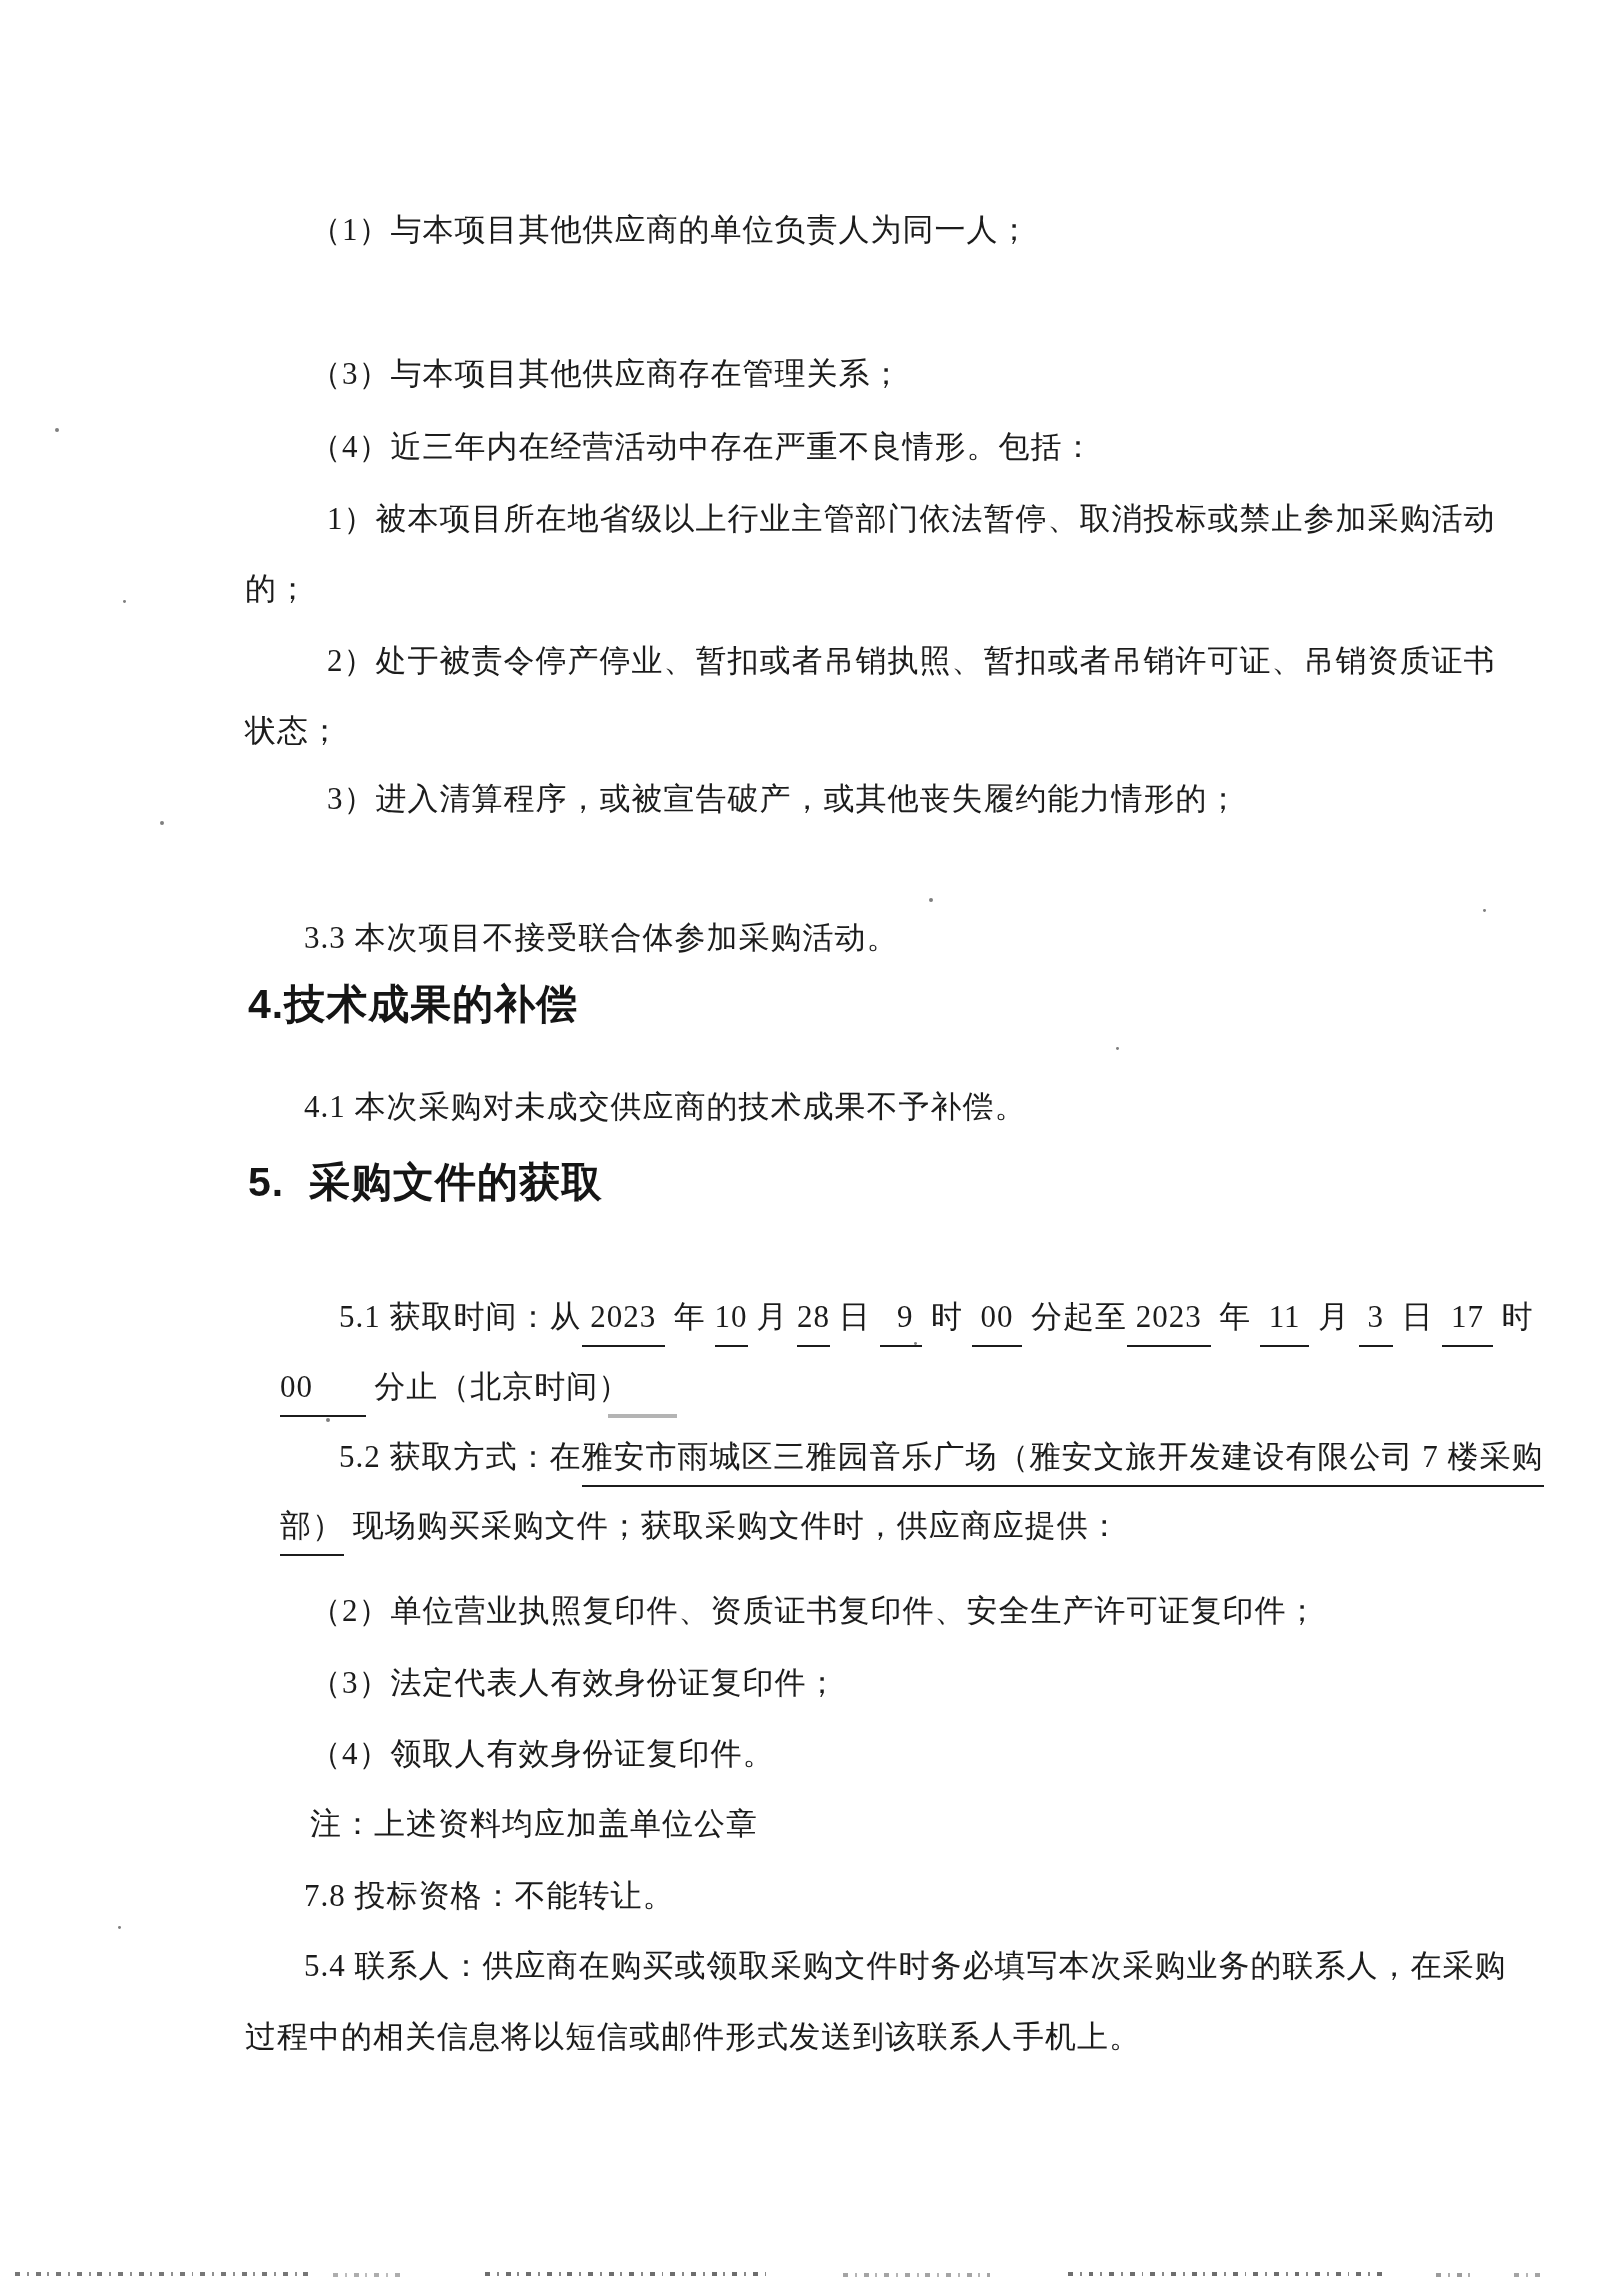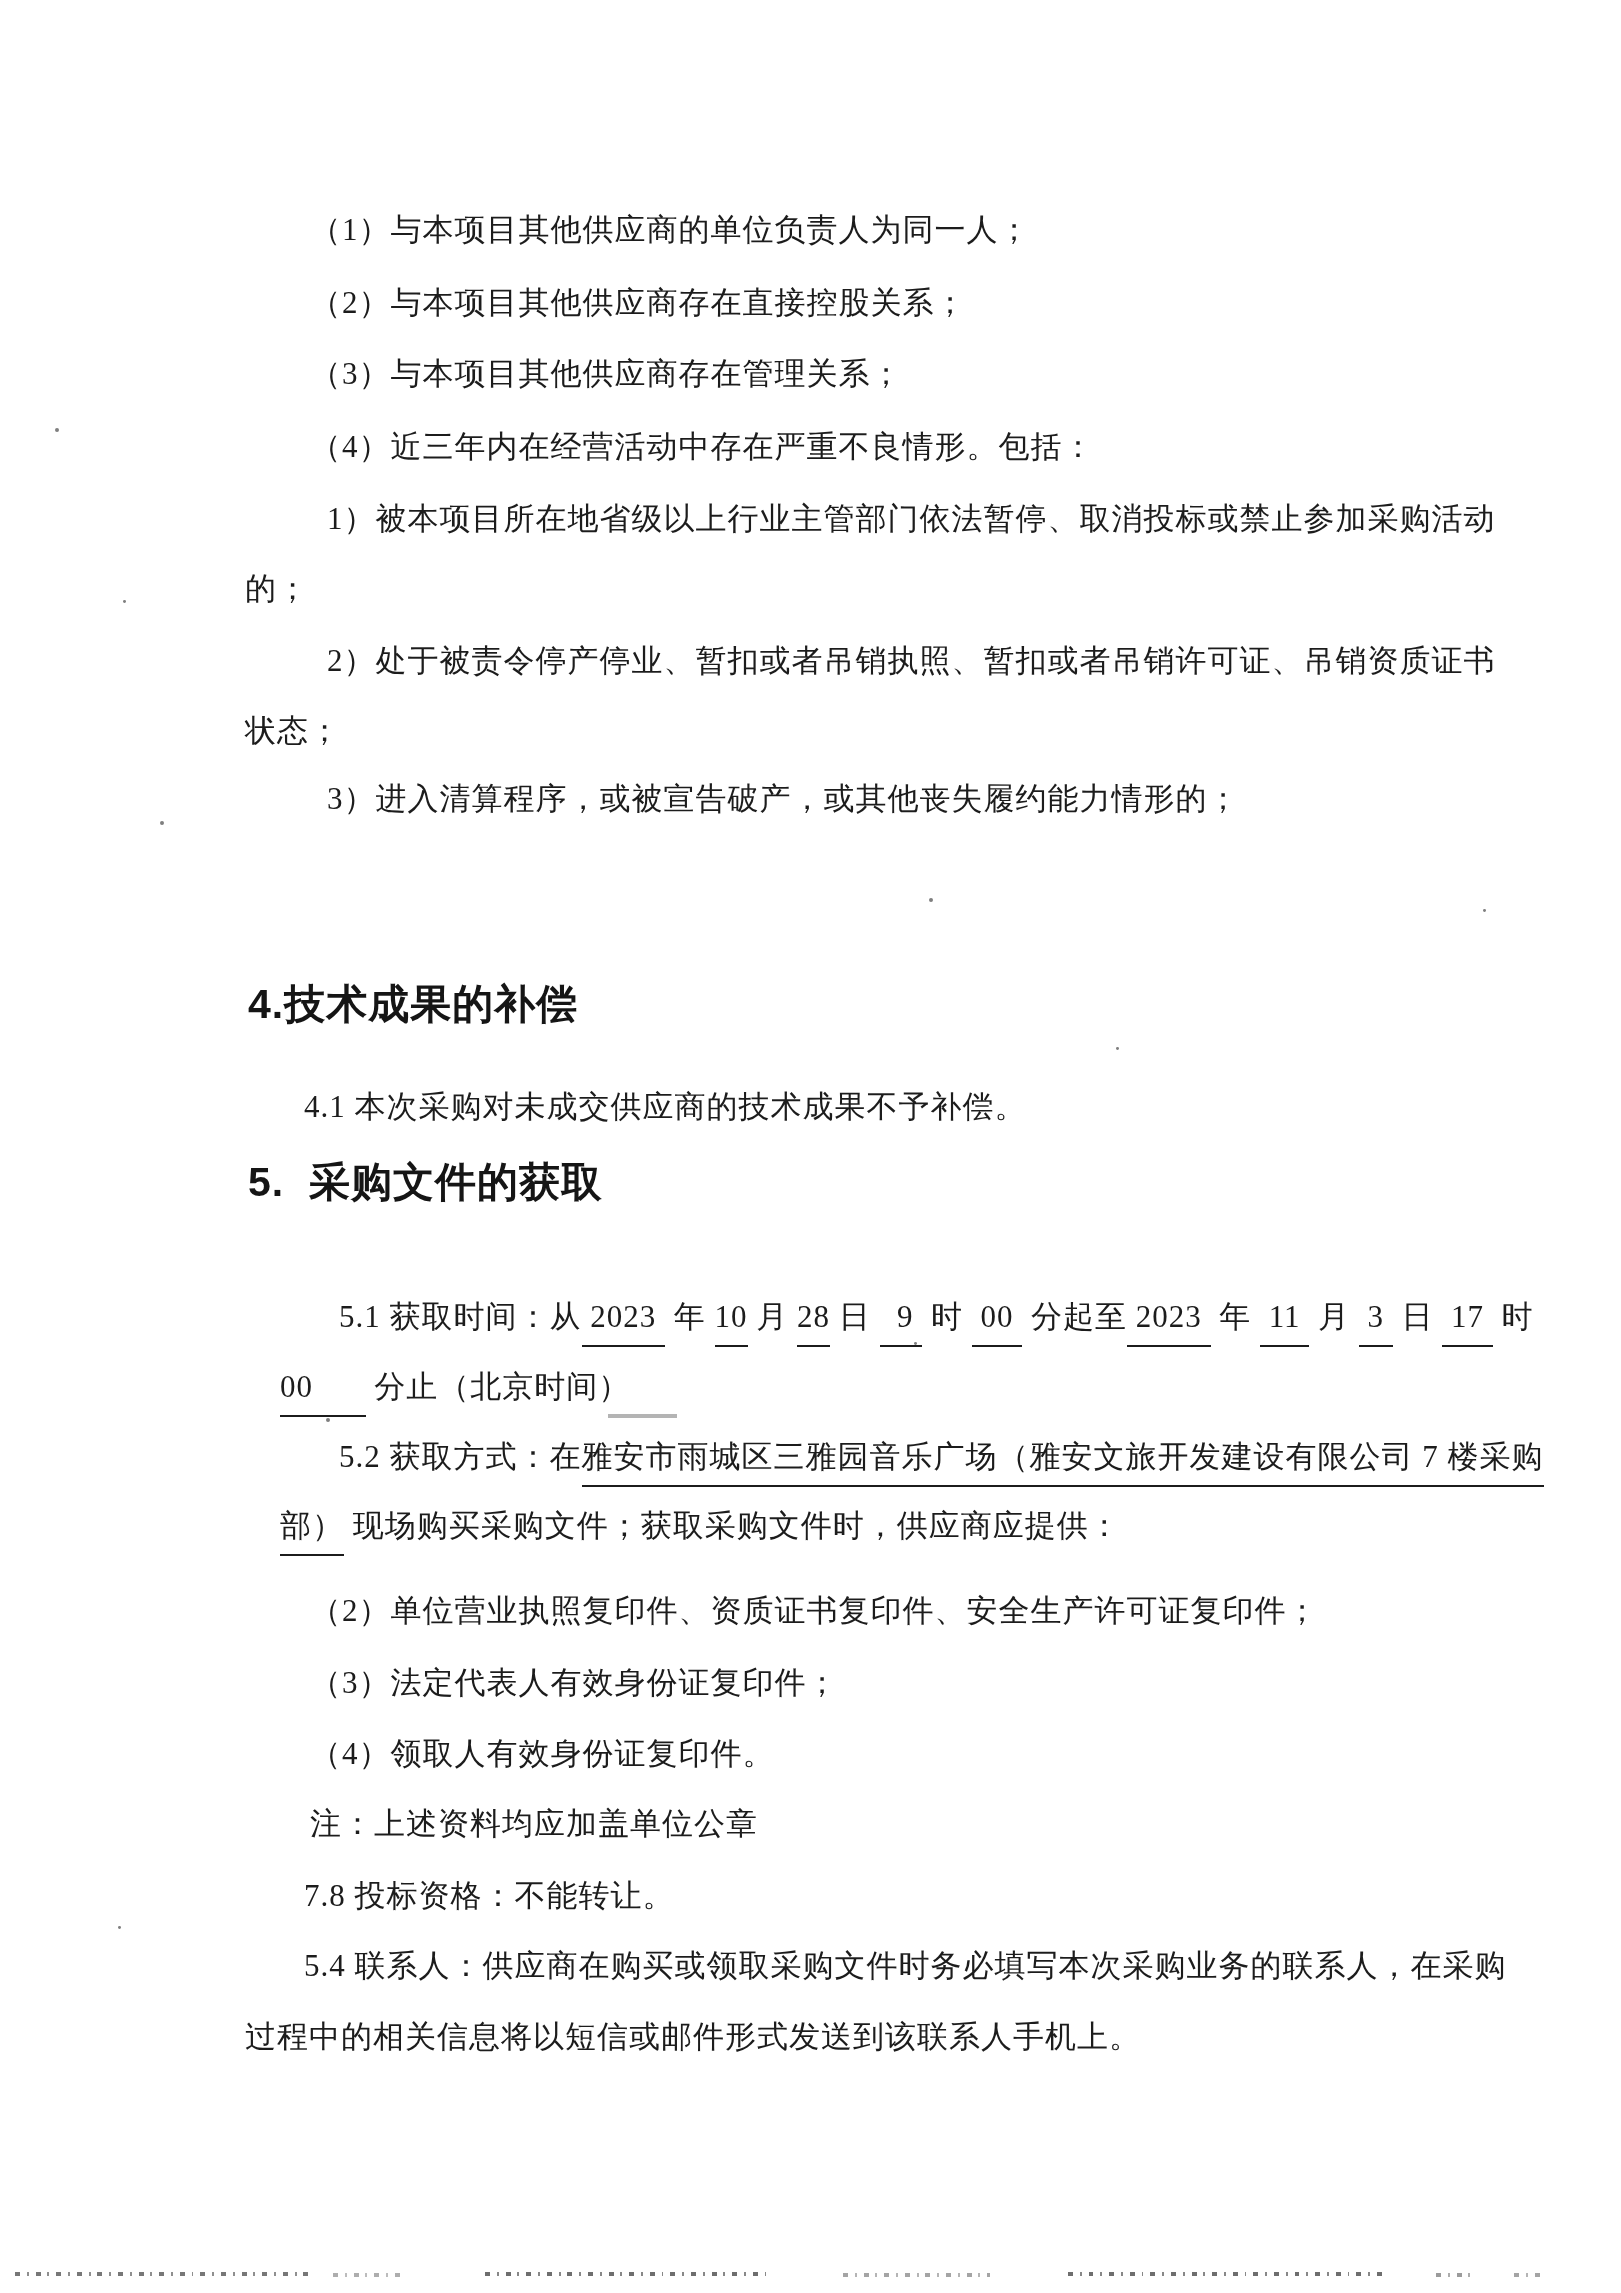--- a/index.html
+++ b/index.html
@@ -55,28 +55,28 @@
     height:3.9px;
     background:repeating-linear-gradient(90deg,#4a4a4a 0 4.9px,transparent 4.9px 11.8px,#6a6a6a 11.8px 13.7px,transparent 13.7px 20.6px);
   }
 </style>
 </head>
 <body>
 
 <div class="page">
 
   <p class="ln ind1" style="top:179px">（1）与本项目其他供应商的单位负责人为同一人；</p>
-  <p class="ln ind1" style="top:252px">（2）与本项目其他供应商存在直接控股关系；</p>
   <p class="ln ind1" style="top:323px">（3）与本项目其他供应商存在管理关系；</p>
   <p class="ln ind1" style="top:396px">（4）近三年内在经营活动中存在严重不良情形。包括：</p>
   <p class="ln ind2" style="top:468px">1）被本项目所在地省级以上行业主管部门依法暂停、取消投标或禁止参加采购活动</p>
   <p class="ln" style="top:538px">的；</p>
   <p class="ln ind2" style="top:610px">2）处于被责令停产停业、暂扣或者吊销执照、暂扣或者吊销许可证、吊销资质证书</p>
   <p class="ln" style="top:680px">状态；</p>
   <p class="ln ind2" style="top:748px">3）进入清算程序，或被宣告破产，或其他丧失履约能力情形的；</p>
+  <p class="ln cl" style="top:887px">3.3 本次项目不接受联合体参加采购活动。</p>
 
   <h2 class="hd" style="top:947px">4.技术成果的补偿</h2>
   <p class="ln cl" style="top:1056px">4.1 本次采购对未成交供应商的技术成果不予补偿。</p>
 
   <h2 class="hd" style="top:1125px">5.  采购文件的获取</h2>
 
   <p class="ln cl" style="top:1227px">
     <span>5.1 获取时间：从</span><span class="u"> 2023 </span><span> 年 </span><span class="u">10</span><span> 月 </span><span class="u">28</span><span> 日 </span><span class="u">  9 </span><span> 时 </span><span class="u"> 00 </span><span> 分起至</span><span class="u"> 2023 </span><span> 年 </span><span class="u"> 11 </span><span> 月 </span><span class="u"> 3 </span><span> 日 </span><span class="u"> 17 </span><span> 时</span>
   </p>
   <p class="ln" style="top:1297px">

